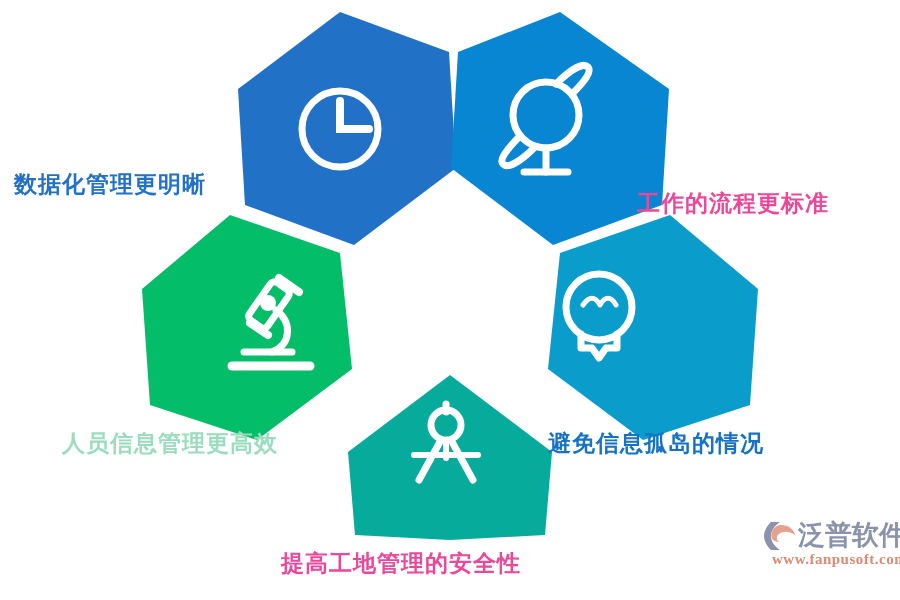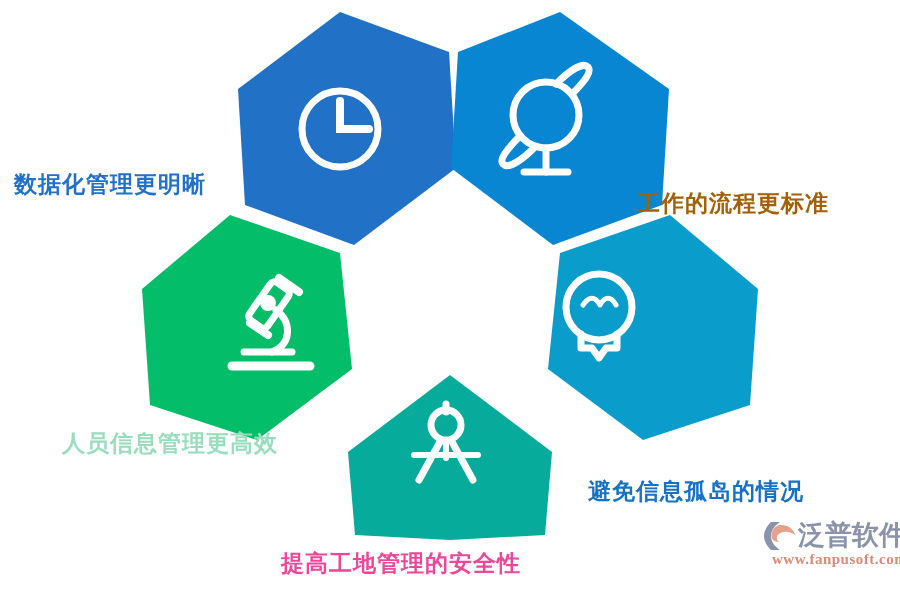--- a/index.html
+++ b/index.html
@@ -36,21 +36,21 @@
     font-weight: bold;
     font-size: 23px;
     letter-spacing: 1px;
     white-space: nowrap;
     line-height: 1;
   }
 
   .label-tl { left: 14px;  top: 173px; }
   .label-tr { left: 637px; top: 192px; }
   .label-ll { left: 62px;  top: 432px; text-align: right; }
-  .label-lr { left: 588px; top: 432px; margin-top: 48px; }
+  .label-lr { left: 548px; top: 432px; }
   .label-bm { left: 281px; top: 552px; }
 
   
   #logo {
     position: absolute;
     left: 764px;
     top: 519px;
     width: 130px;
     height: 52px;
   }
@@ -146,21 +146,21 @@
         <path d="M441 440 L419 480"></path>
         <path d="M451 440 L473 480"></path>
         <path d="M414 455 L478 455" stroke-width="6"></path>
         <path d="M446 440 L446 458" stroke-width="6"></path>
       </g>
     </g>
   </svg>
 
   <div class="label label-tl" style="color:#2171c7">数据化管理更明晰</div>
 
-  <div class="label label-tr" style="color:#a16207">工作的流程更标准</div>
+  <div class="label label-tr" style="color:#ec4899">工作的流程更标准</div>
 
   <div class="label label-ll" style="color:#9adcbe">人员信息管理更高效</div>
 
   <div class="label label-lr" style="color:#1572c4">避免信息孤岛的情况</div>
 
   <div class="label label-bm" style="color:#ec4899">提高工地管理的安全性</div>
 
   <div id="logo">
     <svg id="logo-mark" viewBox="0 0 34 30">
       <path d="M16 1 L7 1 C2 6 0 11 0 15 C0 19 2 24 7 29 L16 29 C10 25 7 20 7 15 C7 10 10 5 16 1 Z" fill="#8b93ab"></path>

